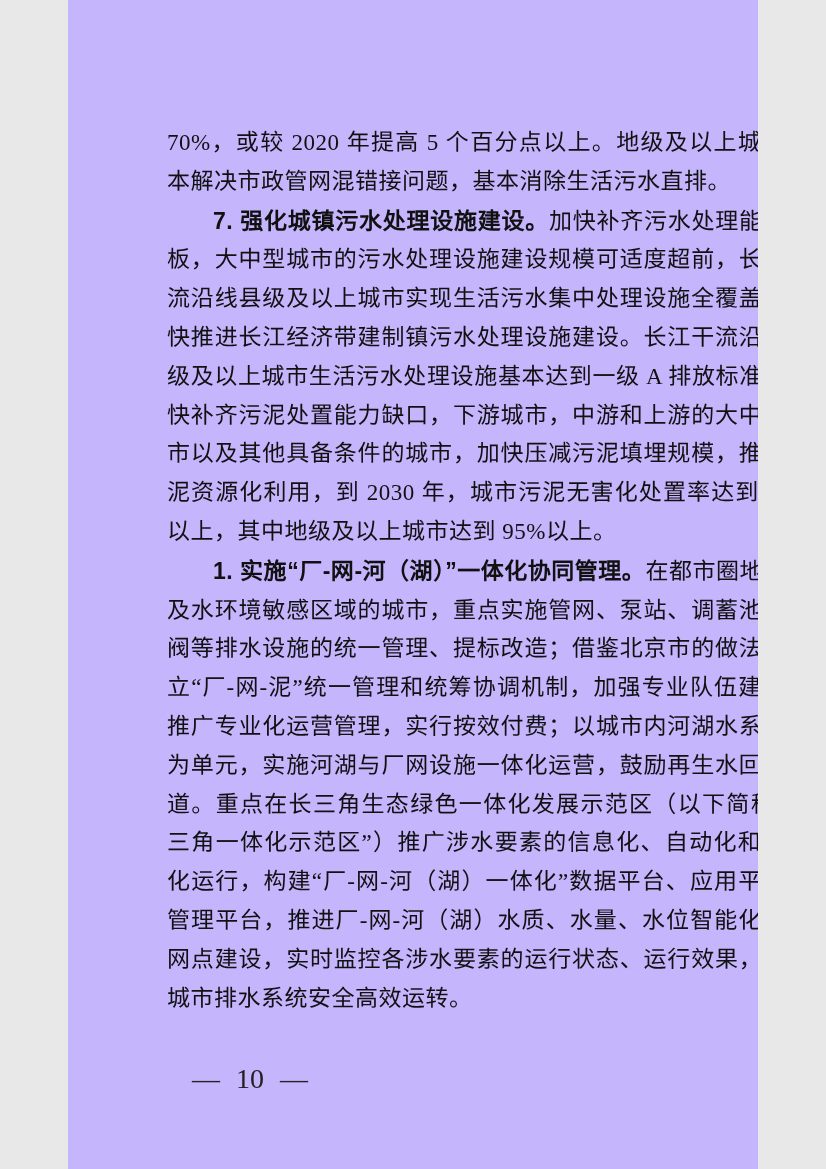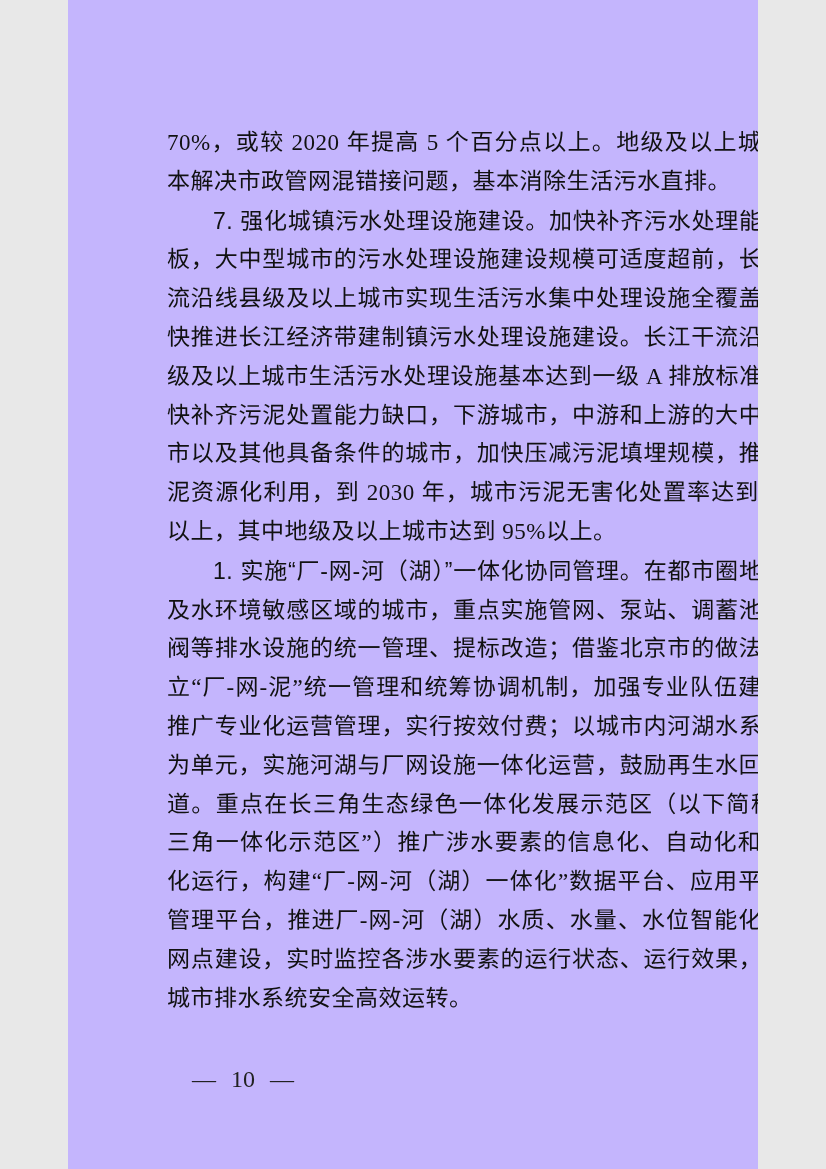--- a/index.html
+++ b/index.html
@@ -30,27 +30,27 @@
   .para {
     margin: 0;
     padding: 0;
     text-indent: 2em;
   }
   .para.no-indent {
     text-indent: 0;
   }
   .lead {
     font-family: "Liberation Sans", "DejaVu Sans", sans-serif;
-    font-weight: 400;
+    font-weight: 700;
   }
   .page-footer {
     position: absolute;
     left: 124px;
     top: 1064px;
-    font-size: 24px;
+    font-size: 28px;
     line-height: 30px;
     word-spacing: 9px;
     color: #222222;
   }
 </style>
 </head>
 <body>
 
 <div class="page">
 

